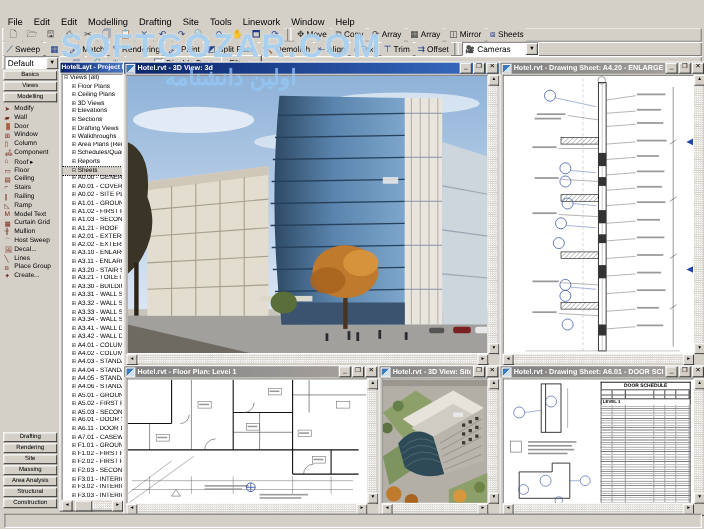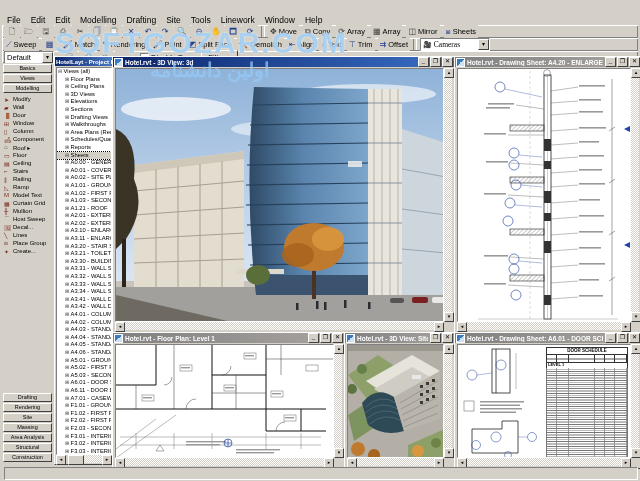--- a/index.html
+++ b/index.html
@@ -237,21 +237,21 @@
           <span class="lb">Trim</span>
         </div>
         <div class="tbtn">
           <span class="g">⇉</span>
           <span class="lb">Offset</span>
         </div>
       </span>
     <span class="tbsep"></span>
     <span class="combo" style="width:66px;">
       <span class="g" style="color:#1a6a2a;font-size:7px;">🎥</span>
-      <span style="margin-left:2px;font-family:Liberation Serif, serif;">Cameras</span>
+      <span style="margin-left:2px;">Cameras</span>
       <span class="dd">▾</span>
     </span>
   </div>
 
   <div id="tb3" class="abs tbrow raised2">
     <span class="combo" style="width:46px;">
       <span>Default</span>
       <span class="dd">▾</span>
     </span>
     <span style="display:flex;gap:2px;margin-left:6px;">

